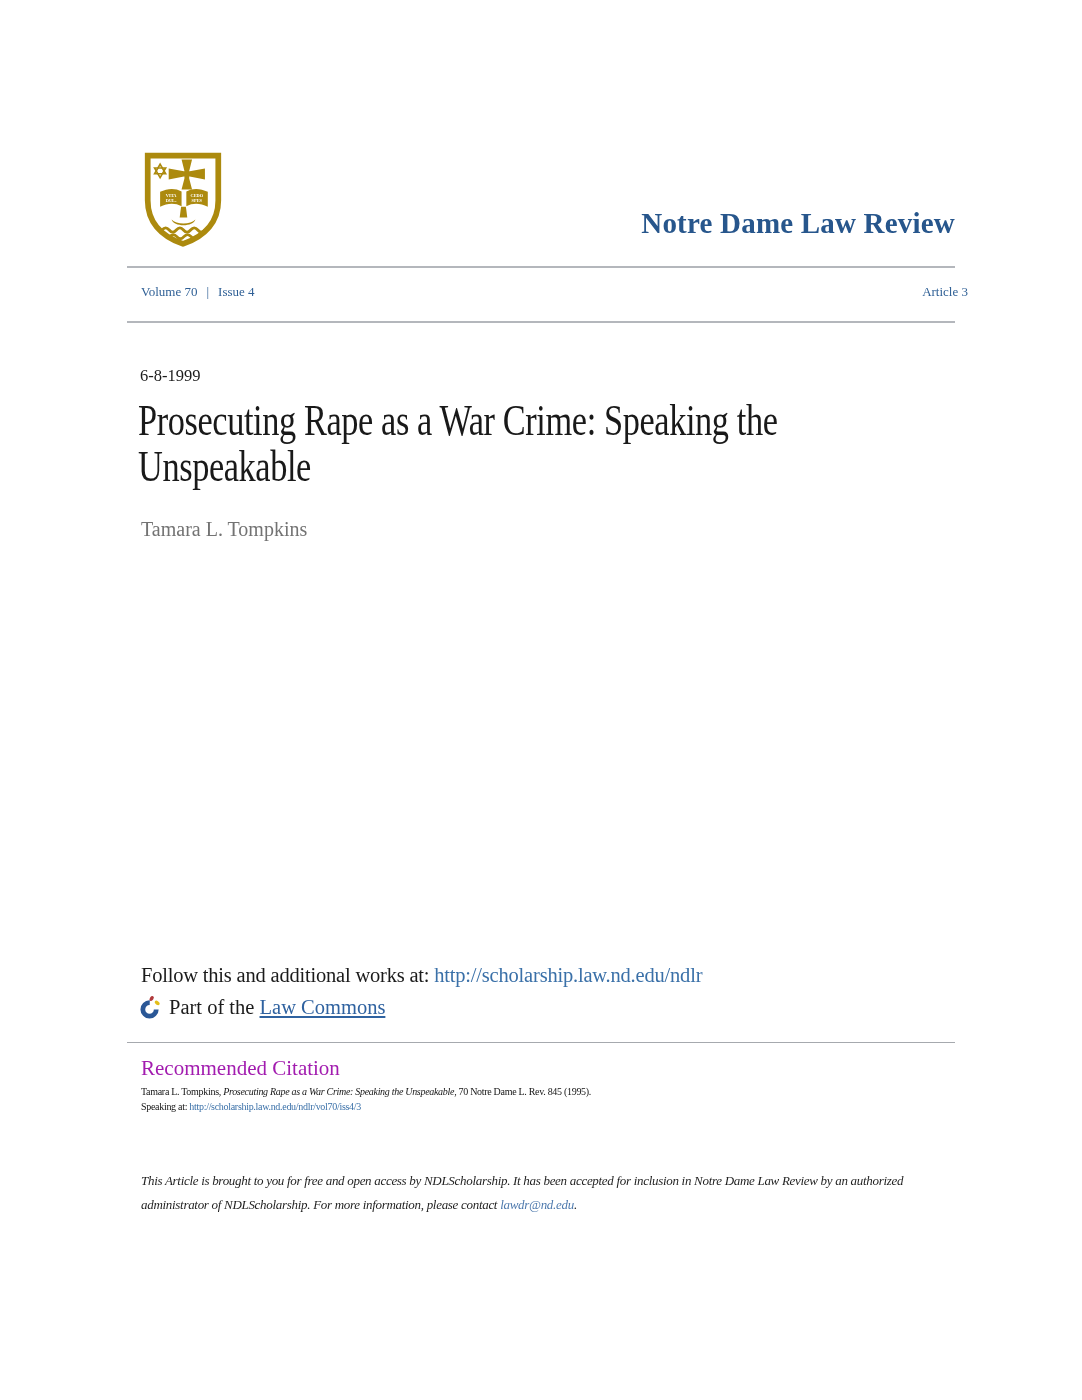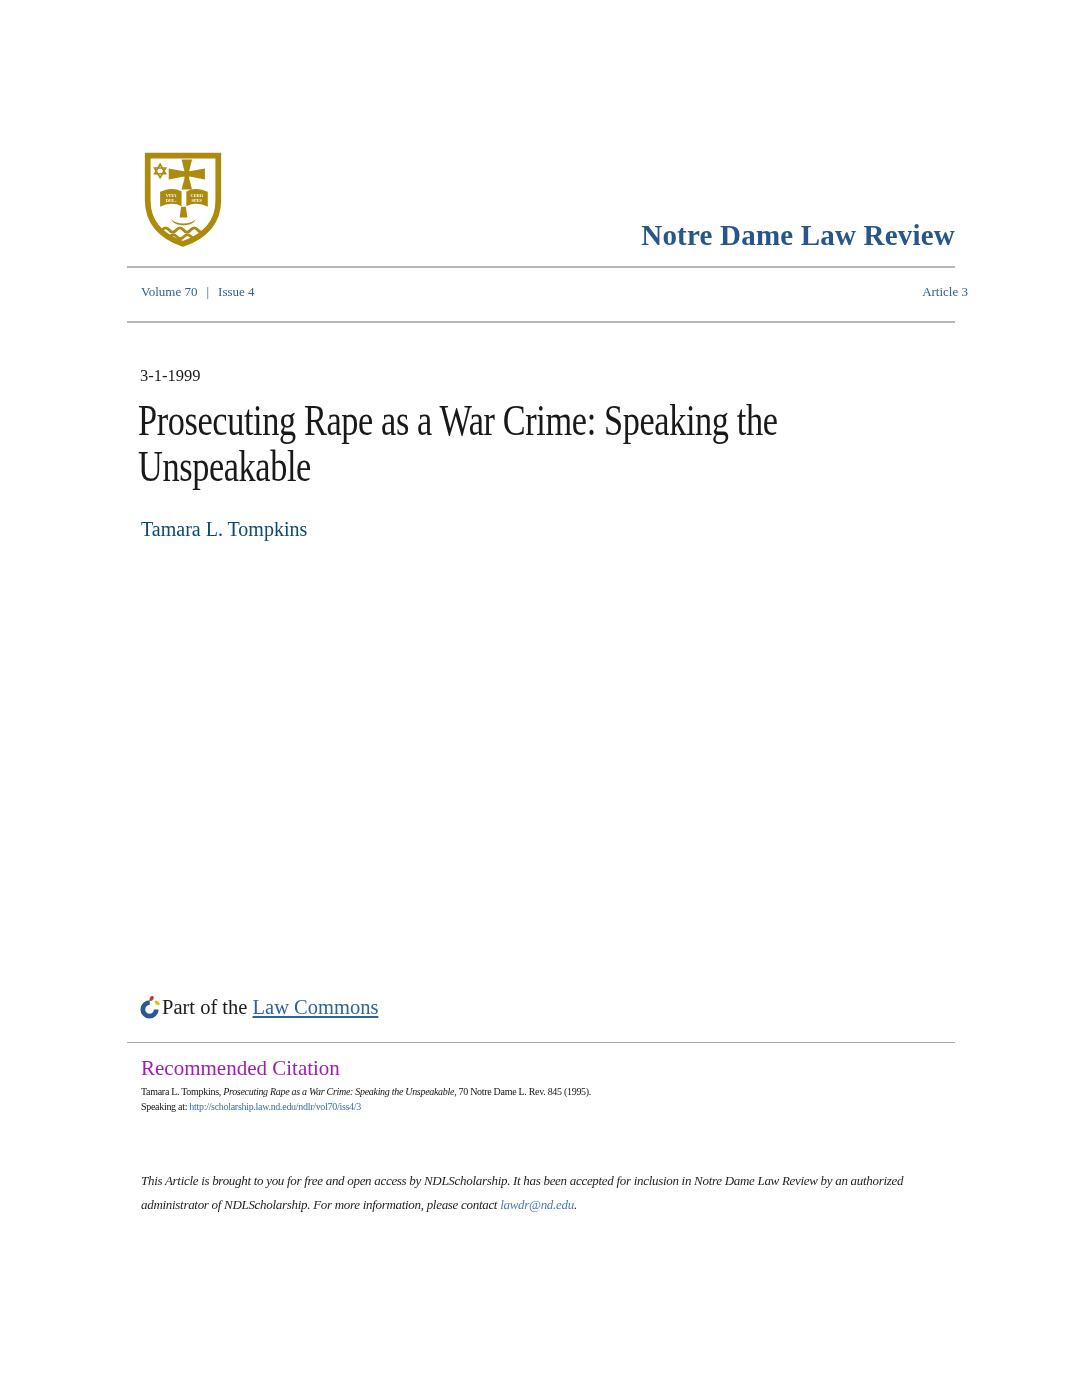--- a/index.html
+++ b/index.html
@@ -6,45 +6,45 @@
   html,body { background:#ffffff; }
   .page {
     position:relative;
     width:1082px; height:1400px;
     background:#ffffff;
     font-family:"Liberation Serif", serif;
     overflow:hidden;
   }
   .crest { position:absolute; left:142px; top:151px; width:82px; height:97px; }
   .journal-title {
-    position:absolute; top:219px; right:127px;
+    position:absolute; top:207px; right:127px;
     font-size:29px; font-weight:bold; color:#27568C; letter-spacing:0.2px;margin-left:42px;
   }
   .rule { position:absolute; left:127px; width:828px; background:#b4b7bc; }
   .rule-top    { top:266px; height:2px; }
   .rule-mid    { top:321px; height:2px; }
   .rule-cite   { top:1042px; height:1px; background:#a6a9ae; }
   .vol-row {
     position:absolute; top:284px; left:141px; width:827px;
     display:flex; justify-content:space-between; align-items:baseline;
     font-size:13px; color:#2E5F95;
   }
   .vol-sep { margin:0 9px; font-weight:400; }
   .pub-date { position:absolute; top:366px; left:140px; font-size:16.5px; color:#1c1c1c; }
   .article-title {
     position:absolute; top:398px; left:138px; width:1000px;
     font-size:44px; font-weight:normal; color:#191919;
     letter-spacing:-0.5px; line-height:1.05;
     transform:scaleX(0.78); transform-origin:0 0;
   }
-  .article-author { position:absolute; top:518px; left:141px; font-size:20px; color:#0c4a6e; }
+  .article-author { position:absolute; top:518px; left:141px; font-size:20px; color:#737373; }
   .follow-line { position:absolute; top:964px; left:141px; font-size:20.5px; color:#1b1b1b; letter-spacing:-0.2px; }
   .part-line {
     position:absolute; top:995px; left:139px;
-    display:flex; align-items:center; gap:0;
+    display:flex; align-items:center; gap:7px;
     font-size:20.5px; color:#1b1b1b;
   }
   .commons-icon { width:23px; height:25px; flex:0 0 auto; }
   a { text-decoration:none; cursor:pointer; }
   .link-plain { color:#3A70A8; }
   .link-underline { color:#2F62A0; text-decoration:underline; }
   .link-light { color:#4d79ad; }
   .cite-heading { position:absolute; top:1056px; left:141px; font-size:21px; font-weight:normal; color:#a21caf; }
   .cite-text {
     position:absolute; top:1085px; left:141px; width:800px;
@@ -94,24 +94,27 @@
   <div class="rule rule-top"></div>
 
   <div class="vol-row">
     <span>
       <span>Volume 70</span><span class="vol-sep">|</span><span>Issue 4</span>
     </span>
     <span>Article 3</span>
   </div>
   <div class="rule rule-mid"></div>
 
-  <div class="pub-date">3-1-1999</div>
+  <div class="pub-date">6-8-1999</div>
   <h1 class="article-title">Prosecuting Rape as a War Crime: Speaking the Unspeakable</h1>
   <div class="article-author">Tamara L. Tompkins</div>
 
+  <div class="follow-line">
+    <span>Follow this and additional works at: </span><a class="link-plain">http://scholarship.law.nd.edu/ndlr</a>
+  </div>
 
   <div class="part-line">
     <svg class="commons-icon" viewBox="0 0 24 26">
       <circle cx="11" cy="15" r="7" fill="none" stroke="#2A5796" stroke-width="5" stroke-dasharray="33 11"></circle>
       <ellipse cx="13.2" cy="3.6" rx="2.8" ry="1.9" transform="rotate(-55 13.2 3.6)" fill="#B03A3C"></ellipse>
       <ellipse cx="19" cy="8.2" rx="2.9" ry="1.9" transform="rotate(35 19 8.2)" fill="#E3BE1A"></ellipse>
     </svg>
     <span>
       <span>Part of the </span><a class="link-underline">Law Commons</a>
     </span>

